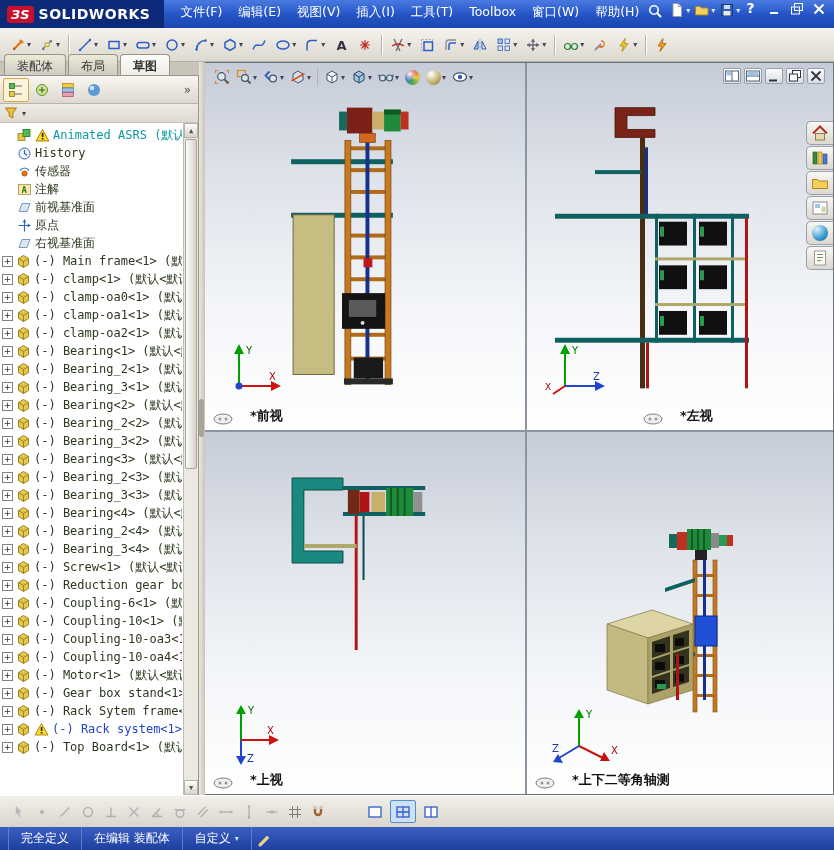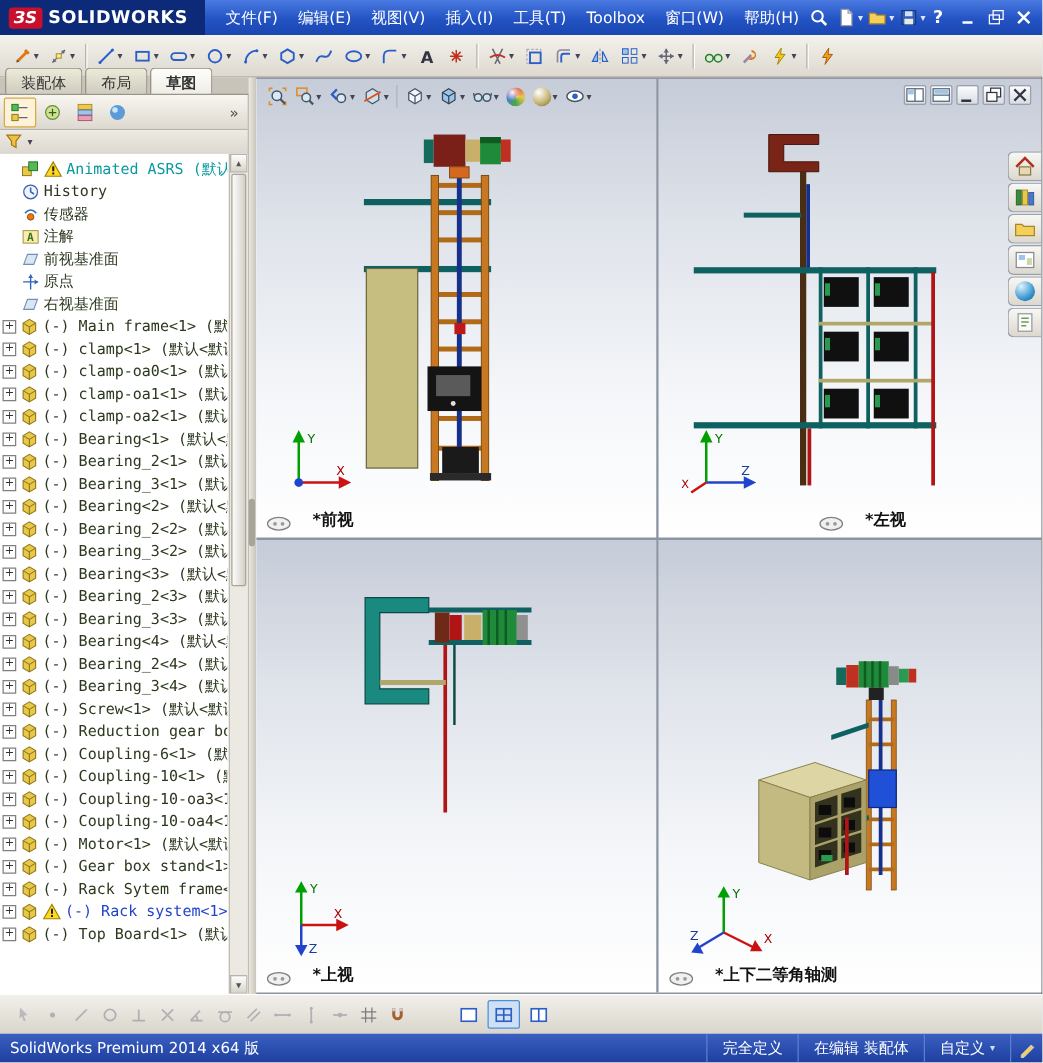--- a/index.html
+++ b/index.html
@@ -1,21 +1,21 @@
 <!DOCTYPE html>
 <html><head>
 <meta charset="utf-8">
 <style>
   *{box-sizing:border-box;margin:0;padding:0}
   html,body{width:834px;height:850px;overflow:hidden}
   body{font-family:"DejaVu Sans","Liberation Sans",sans-serif;font-size:12px;background:#d4d0c8;color:#222}
   .app{width:834px;height:850px;display:flex;flex-direction:column}
 
   
-  .titlebar{height:28px;background:linear-gradient(#4a7ae0,#2353c4 55%,#1a46b0);display:flex;align-items:center;color:#fff;flex:none;padding-right:6px}
+  .titlebar{height:28px;background:linear-gradient(#4a7ae0,#2353c4 55%,#1a46b0);display:flex;align-items:flex-start;color:#fff;flex:none;padding-right:6px}
   .logo{display:flex;align-items:center;gap:5px;background:#0c2a78;height:28px;padding:0 14px 0 7px;flex:none}
   .logo-mark{background:#c8102e;color:#fff;font-weight:bold;font-size:13px;padding:1px 4px;border-radius:3px;font-style:italic}
   .logo-text{font-weight:bold;font-size:14px;letter-spacing:.5px}
   .menubar{display:flex;margin-left:8px}
   .menu-item{padding:4px 8px;font-size:12.5px;white-space:nowrap}
   .tb-search{margin-left:auto;width:22px;height:22px;display:flex;align-items:center;justify-content:center}
   .quick{display:flex;align-items:center;margin-left:4px}
   .qbtn{display:flex;align-items:center;padding:2px 2px;border-radius:2px}
   .help-btn{width:20px;text-align:center;font-weight:bold;font-size:14px;margin:0 4px}
   .winbtns{display:flex;gap:2px;margin-left:6px}
@@ -814,21 +814,21 @@
         <svg class="triad" style="left:16px;bottom:32px" width="72" height="58">
           <line x1="22" y1="46" x2="22" y2="12" stroke="#00a000" stroke-width="2"></line>
             <polygon points="22,4 17,14 27,14" fill="#00a000"></polygon>
           <text x="29" y="14" font-size="10" fill="#007000">Y</text>
           <line x1="22" y1="46" x2="54" y2="46" stroke="#2244cc" stroke-width="2"></line>
             <polygon points="62,46 52,41 52,51" fill="#2244cc"></polygon>
           <text x="50" y="40" font-size="10" fill="#1a3aa0">Z</text>
           <line x1="22" y1="46" x2="10" y2="54" stroke="#cc1111" stroke-width="2"></line>
           <text x="2" y="50" font-size="9" fill="#aa0000">X</text>
         </svg>
-        <div class="vp-label" style="left:128px">
+        <div class="vp-label" style="left:116px">
           <svg width="20" height="12">
               <ellipse cx="10" cy="6" rx="9" ry="5" fill="#f0f0f0" stroke="#808080"></ellipse>
               <circle cx="7" cy="6" r="1.5" fill="#999"></circle>
               <circle cx="13" cy="6" r="1.5" fill="#999"></circle>
             </svg>
           <span>*左视</span>
         </div>
       </div>
 
       <div class="vp vp-bl">
@@ -1207,21 +1207,20 @@
         <span class="vlbtn">
           <svg width="16" height="16" viewBox="0 0 16 16">
             <rect x="2" y="3" width="12" height="10" fill="#fff" stroke="#2b5fc7" stroke-width="1.3"></rect>
             <path d="M8 3 V13" stroke="#2b5fc7" stroke-width="1.3"></path>
           </svg>
         </span>
       </div>
   </div>
 
   <div class="statusbar">
-    <span class="sb-left">SolidWorks Premium 2014 x64 版</span>
     <span class="sb-seg">完全定义</span>
     <span class="sb-seg">在编辑 装配体</span>
     <span class="sb-seg">
       <span>自定义</span>
       <span class="sb-caret">▾</span>
     </span>
     <span class="sb-pencil">
         <svg width="16" height="16" viewBox="0 0 16 16">
           <path d="M3 13 L11 5 l2 2 -8 8 H3 Z" fill="#f4cf5a" stroke="#ccc" stroke-width="0.8"></path>
         </svg>

